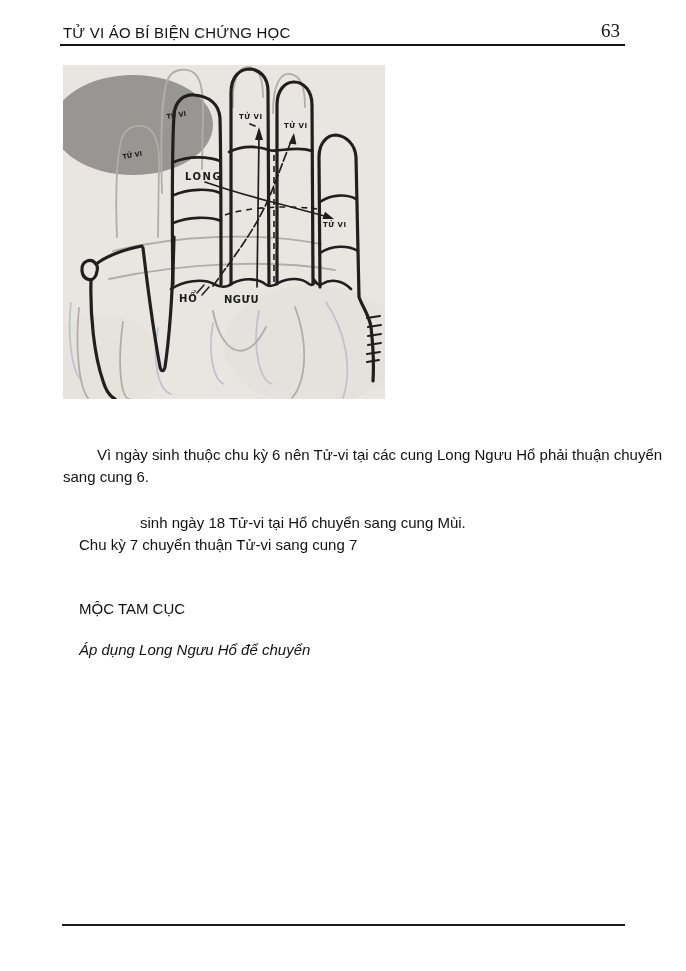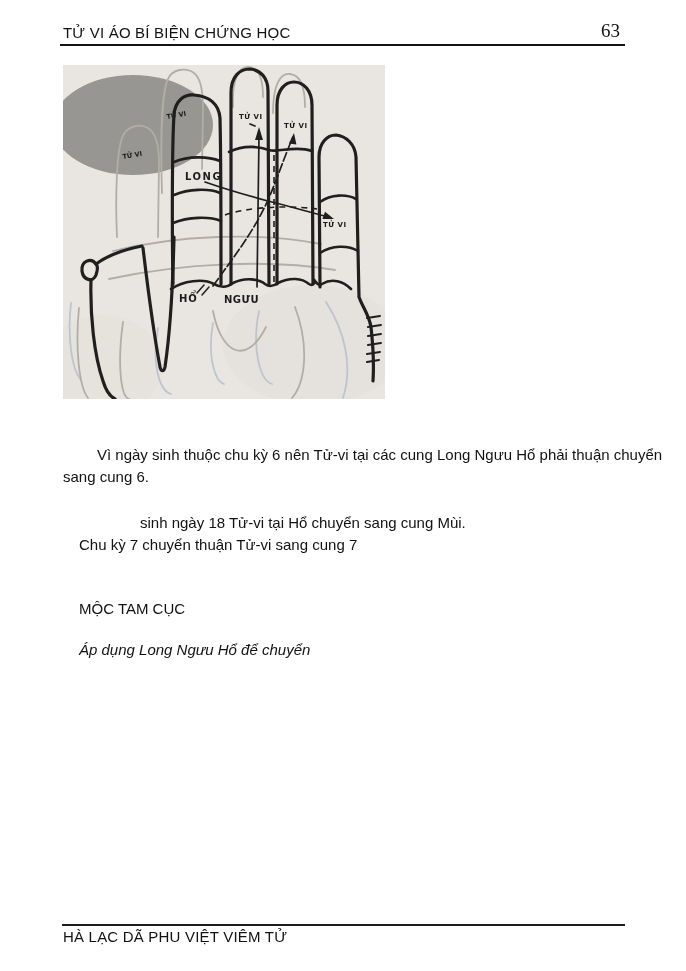--- a/index.html
+++ b/index.html
@@ -138,15 +138,14 @@
     <span>sang cung 6.</span>
   </div>
 
   <div class="abs item item3">sinh ngày 18 Tử-vi tại Hổ chuyển sang cung Mùi.</div>
 
   <div class="abs bline chuky">Chu kỳ 7 chuyển thuận Tử-vi sang cung 7</div>
   <div class="abs bline moctamcuc">MỘC TAM CỤC</div>
   <div class="abs bline apdung">Áp dụng Long Ngưu Hổ để chuyển</div>
 
   <div class="abs footer-rule"></div>
-  <div class="abs footer-text">HÀ LẠC DÃ PHU VIỆT VIÊM TỬ</div>
 
 </div>
 
 </body></html>

